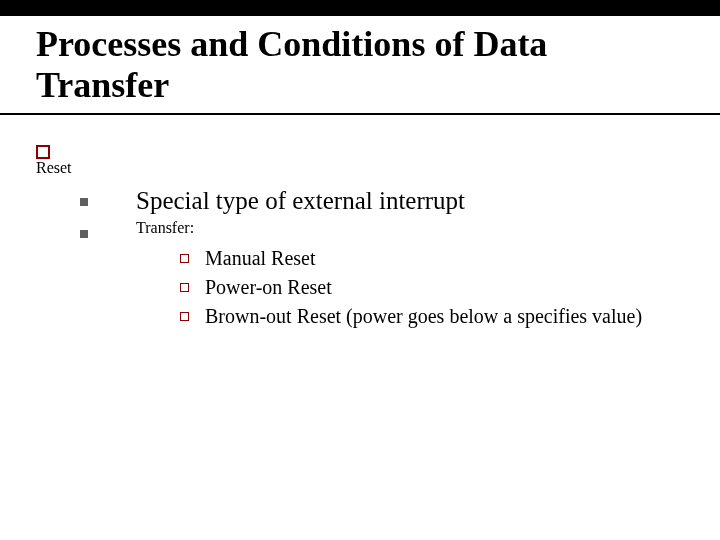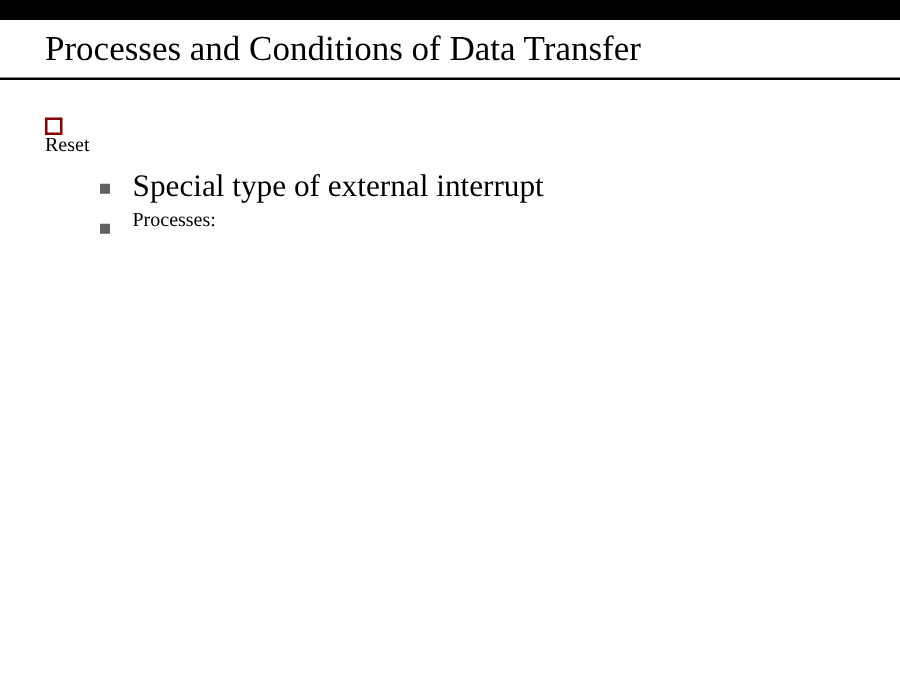--- a/index.html
+++ b/index.html
@@ -20,42 +20,42 @@
   .topbar {
     height: 16px;
     background: #000;
   }
   .title-wrap {
     padding: 8px 36px 6px 36px;
     border-bottom: 2px solid #000;
     margin-bottom: 18px;
   }
   .title {
-    font-size: 28px;
+    font-size: 36px;
     line-height: 1.15;
-    font-weight: 400;
+    font-weight: 700;
   }
   .content {
     padding: 0 36px;
   }
   ul { list-style: none; margin: 0; padding: 0; }
   li { display: flex; align-items: flex-start; }
 
   
   .lvl1 > li { margin: 0 0 14px 0; flex-direction: column; }
   .lvl1 > li > .bullet {
     flex: 0 0 auto;
     width: 10px; height: 10px;
     border: 2px solid #8b0000;
     margin: 12px 18px 0 0;
   }
 
   
   .lvl2 { margin: 10px 0 0 44px; }
-  .lvl2 > li { margin: 0 0 4px 0; }
+  .lvl2 > li { margin: 0 0 4px 0; gap: 30px; }
   .lvl2 > li > .bullet {
     flex: 0 0 auto;
     width: 8px; height: 8px;
     background: #606060;
     margin: 11px 18px 0 0;
   }
   .lvl2 > li > .txt { font-size: 25px; }
 
   
   .lvl3 { margin: 10px 0 0 44px; }
@@ -87,22 +87,36 @@
           <span class="txt">Reset</span>
 
           <ul class="lvl2">
             <li>
               <span class="bullet"></span>
               <span class="txt">Special type of external interrupt</span>
             </li>
             <li>
               <span class="bullet"></span>
               <span class="item-body">
-                <span class="txt">Processes:</span>
+                <span class="txt">Transfer:</span>
 
+                <ul class="lvl3">
+                  <li>
+                    <span class="bullet"></span>
+                    <span class="txt">Manual Reset</span>
+                  </li>
+                  <li>
+                    <span class="bullet"></span>
+                    <span class="txt">Power-on Reset</span>
+                  </li>
+                  <li>
+                    <span class="bullet"></span>
+                    <span class="txt">Brown-out Reset (power goes below a specifies value)</span>
+                  </li>
+                </ul>
               </span>
             </li>
           </ul>
         </span>
       </li>
     </ul>
   </div>
 </div>
 
 </body></html>

